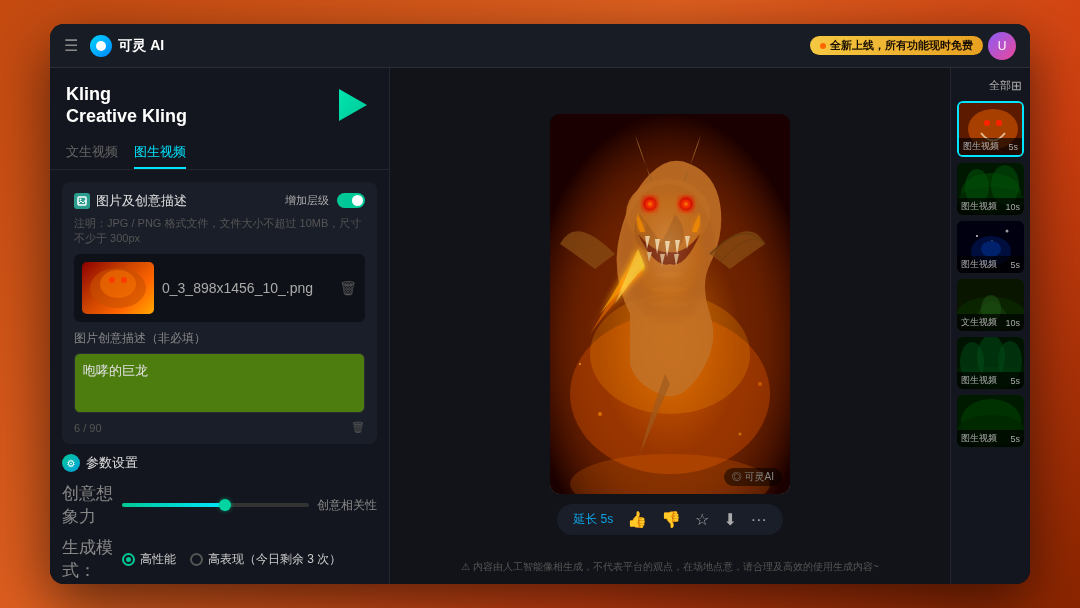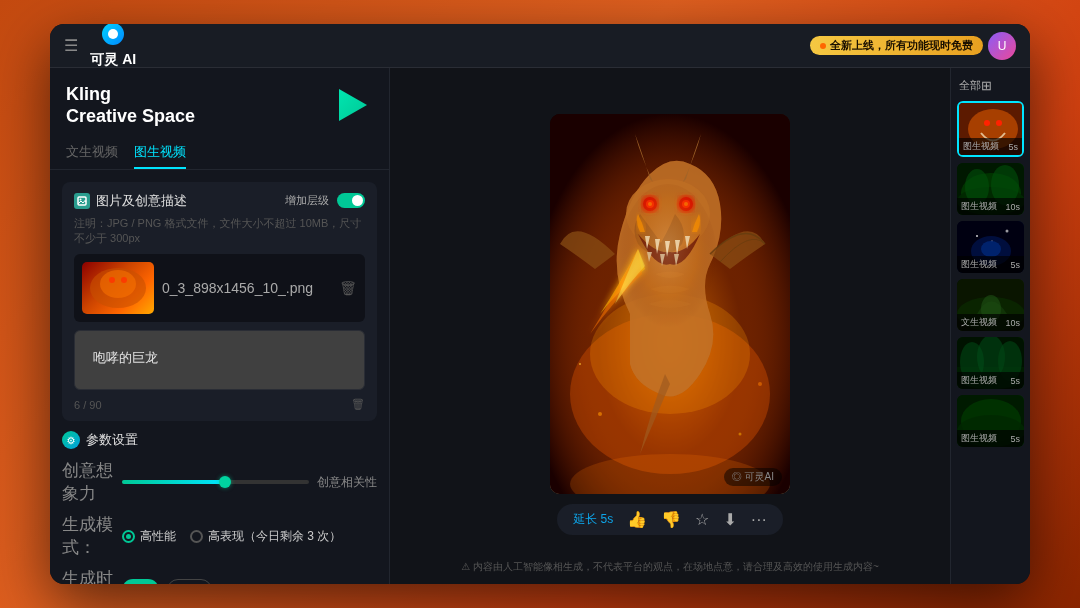--- a/index.html
+++ b/index.html
@@ -36,21 +36,20 @@
     .header-menu-icon {
       color: #888;
       font-size: 16px;
       margin-right: 12px;
       cursor: pointer;
     }
     .logo-area {
       display: flex;
       align-items: center;
       gap: 6px;
-      flex-direction: column;
     }
     .logo-circle {
       width: 22px;
       height: 22px;
       background: linear-gradient(135deg, #00d4ff, #0088ff);
       border-radius: 50%;
       display: flex;
       align-items: center;
       justify-content: center;
     }
@@ -261,24 +260,24 @@
       flex-shrink: 0;
     }
     
     .sub-label {
       font-size: 12px;
       color: #888;
       margin-bottom: 6px;
     }
     .prompt-textarea {
       width: 100%;
-      background: #404040;
+      background: #4d7c0f;
       border: 1px solid #2a2d35;
       border-radius: 6px;
-      padding: 18px;
+      padding: 8px;
       color: #e0e0e0;
       font-size: 13px;
       resize: none;
       height: 60px;
       outline: none;
       font-family: inherit;
     }
     .char-count {
       font-size: 11px;
       color: #555;
@@ -482,21 +481,21 @@
       overflow-y: auto;
       overflow-x: hidden;
       flex-shrink: 0;
       padding: 6px 0;
       position: relative;
     }
     .right-panel::-webkit-scrollbar { width: 2px; }
     .right-panel-header {
       display: flex;
       align-items: center;
-      justify-content: flex-start;
+      justify-content: flex-end;
       padding: 4px 8px 8px 8px;
     }
     .filter-label {
       font-size: 11px;
       color: #aaa;
     }
     .grid-icon {
       color: #aaa;
       font-size: 13px;
       cursor: pointer;
@@ -584,21 +583,21 @@
   </div>
 
   <div class="main-content">
 
     <div class="left-panel">
 
       <div class="app-title-section">
         <div style="display:flex; align-items:flex-end; justify-content:space-between;">
           <div>
             <div class="app-brand">Kling</div>
-            <div class="app-brand-sub">Creative Space</div>
+            <div class="app-brand-sub">Creative Kling</div>
           </div>
 
           <svg class="brand-logo-icon" viewBox="0 0 44 44">
             <defs>
               <linearGradient id="logoGrad" x1="0%" y1="0%" x2="100%" y2="100%">
                 <stop offset="0%" style="stop-color:#00e5b0"></stop>
                 <stop offset="100%" style="stop-color:#00c896"></stop>
               </linearGradient>
             </defs>
             <polygon points="10,6 38,22 10,38" fill="url(#logoGrad)" rx="4"></polygon>
@@ -639,20 +638,21 @@
                 <ellipse cx="36" cy="26" rx="28" ry="20" fill="rgba(200,80,0,0.6)"></ellipse>
                 <ellipse cx="36" cy="22" rx="18" ry="14" fill="rgba(255,120,0,0.5)"></ellipse>
                 <circle cx="30" cy="18" r="3" fill="rgba(255,50,0,0.8)"></circle>
                 <circle cx="42" cy="18" r="3" fill="rgba(255,50,0,0.8)"></circle>
               </svg>
             </div>
           </div>
           <span class="file-name">0_3_898x1456_10_.png</span>
           <span class="delete-icon">🗑</span>
         </div>
+        <div class="sub-label">图片创意描述（非必填）</div>
         <textarea class="prompt-textarea" style="">咆哮的巨龙</textarea>
         <div class="char-count">
           <span>6 / 90</span>
           <span style="color:#555; cursor:pointer;">🗑</span>
         </div>
       </div>
 
       <div class="params-section">
         <div class="params-header">
           <div class="params-icon">⚙</div>

